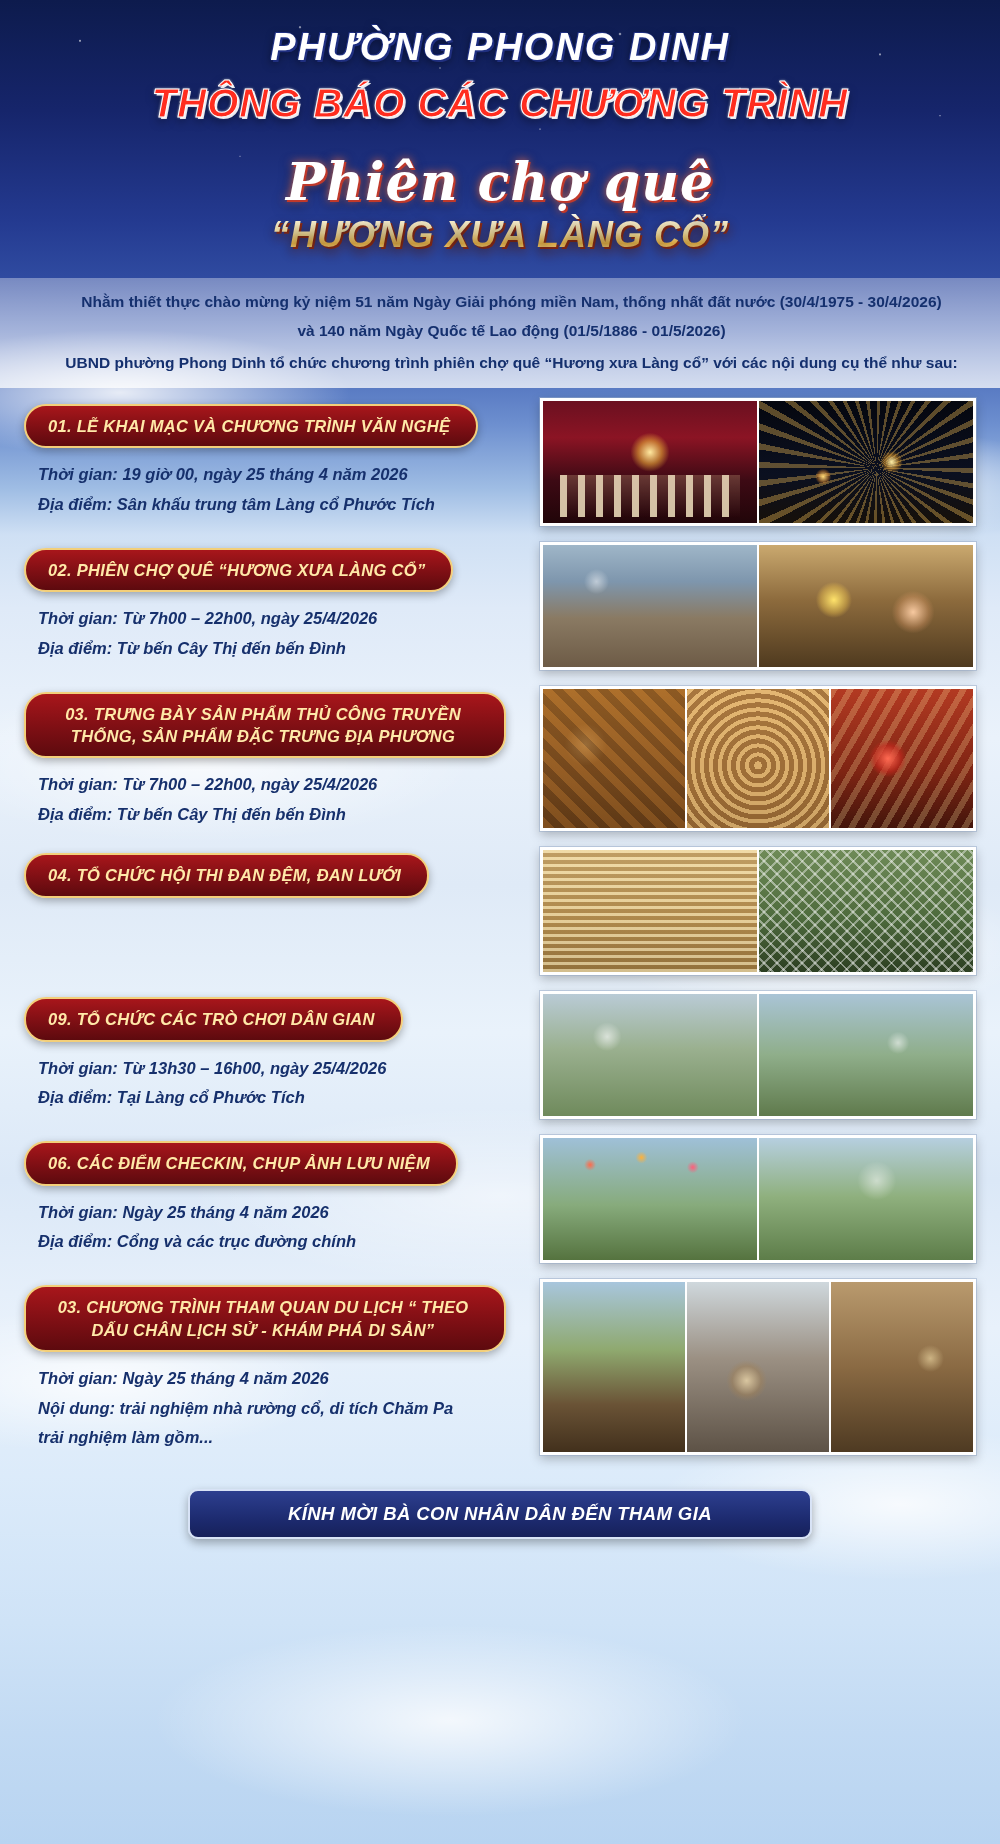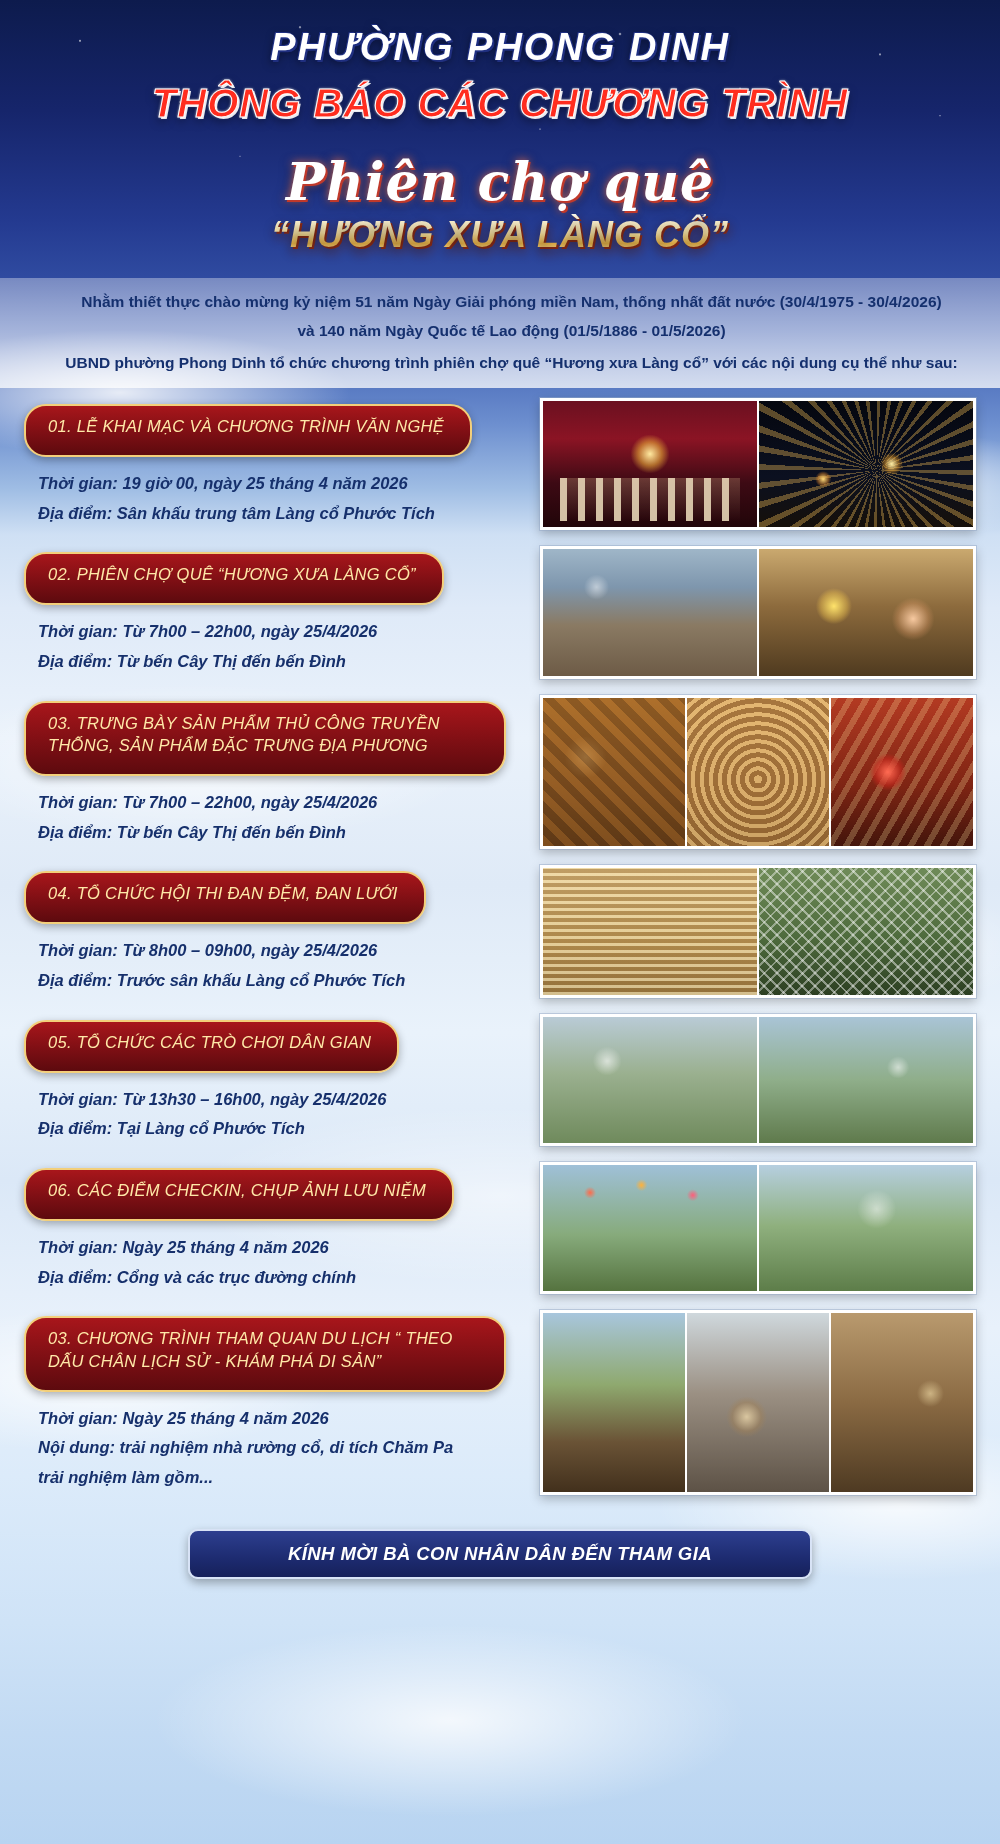--- a/index.html
+++ b/index.html
@@ -164,32 +164,33 @@
     gap: 14px;
     margin-bottom: 16px;
     min-height: 128px;
   }
   .row-left {
     flex: 1 1 auto;
     padding-top: 6px;
   }
   .pill {
     display: inline-block;
-    padding: 9px 26px 18px 22px;
+    padding: 9px 26px 9px 22px;
     border-radius: 22px;
     background: linear-gradient(180deg, #a8161b 0%, #7e0f14 55%, #5d0a0e 100%);
     border: 2px solid #f3cf7a;
     color: #ffe9a8;
     font-size: 16.5px;
-    font-weight: normal;
+    font-weight: bold;
     font-style: italic;
     letter-spacing: .3px;
     line-height: 1.35;
     box-shadow: 0 3px 8px rgba(0,0,0,.3);
     max-width: 430px;
+    text-align: center;
   }
   .detail {
     margin: 14px 0 0 14px;
     font-size: 16.5px;
     font-weight: bold;
     font-style: italic;
     color: #16306c;
     line-height: 1.55;
   }
   .detail div { margin-bottom: 4px; }
@@ -399,34 +400,30 @@
       <div class="row-right">
         <div class="photo p-craft"></div>
         <div class="photo p-basket"></div>
         <div class="photo p-red-goods"></div>
       </div>
     </div>
 
     <div class="row">
       <div class="row-left">
         <div class="pill">04. TỔ CHỨC HỘI THI ĐAN ĐỆM, ĐAN LƯỚI</div>
-        <div class="detail">
-          <div>Thời gian: Từ 8h00 – 09h00, ngày 25/4/2026</div>
-          <div>Địa điểm: Trước sân khấu Làng cổ Phước Tích</div>
-        </div>
       </div>
       <div class="row-right">
         <div class="photo p-weave"></div>
         <div class="photo p-net"></div>
       </div>
     </div>
 
     <div class="row">
       <div class="row-left">
-        <div class="pill">05. TỔ CHỨC CÁC TRÒ CHƠI DÂN GIAN</div>
+        <div class="pill">09. TỔ CHỨC CÁC TRÒ CHƠI DÂN GIAN</div>
         <div class="detail">
           <div>Thời gian: Từ 13h30 – 16h00, ngày 25/4/2026</div>
           <div>Địa điểm: Tại Làng cổ Phước Tích</div>
         </div>
       </div>
       <div class="row-right">
         <div class="photo p-games"></div>
         <div class="photo p-crowd"></div>
       </div>
     </div>

